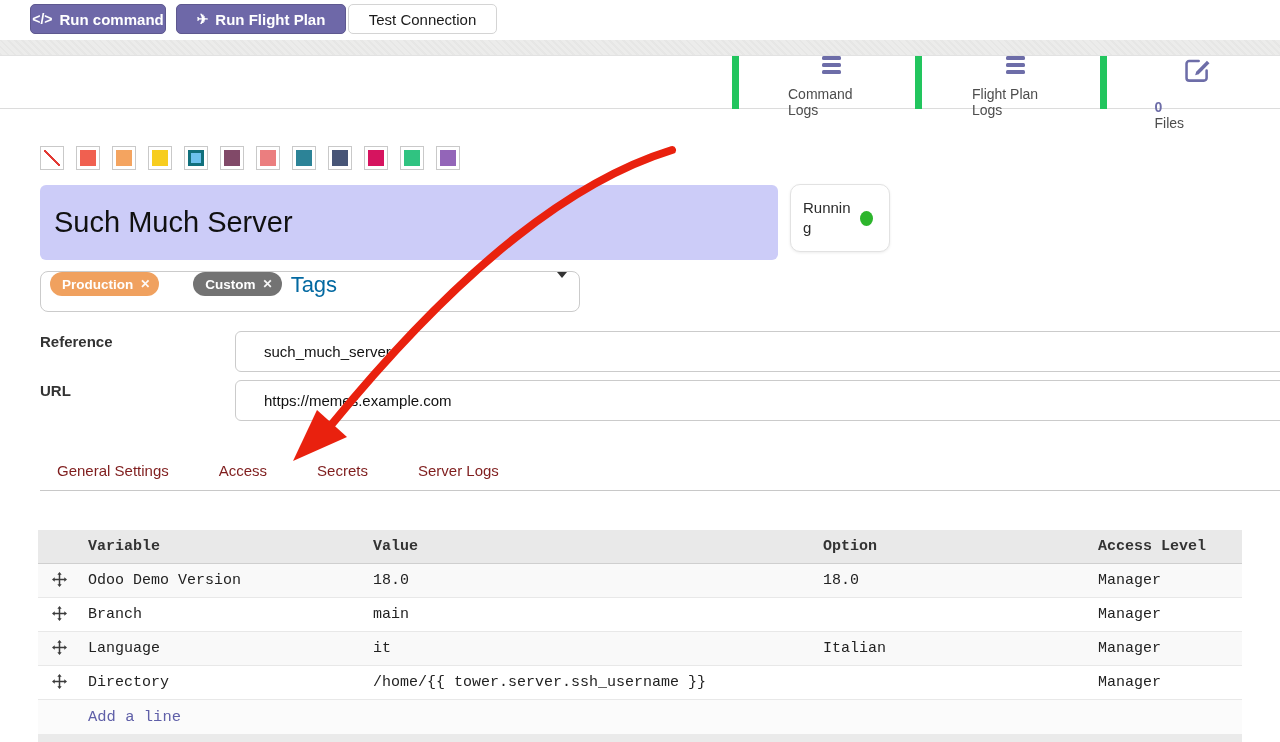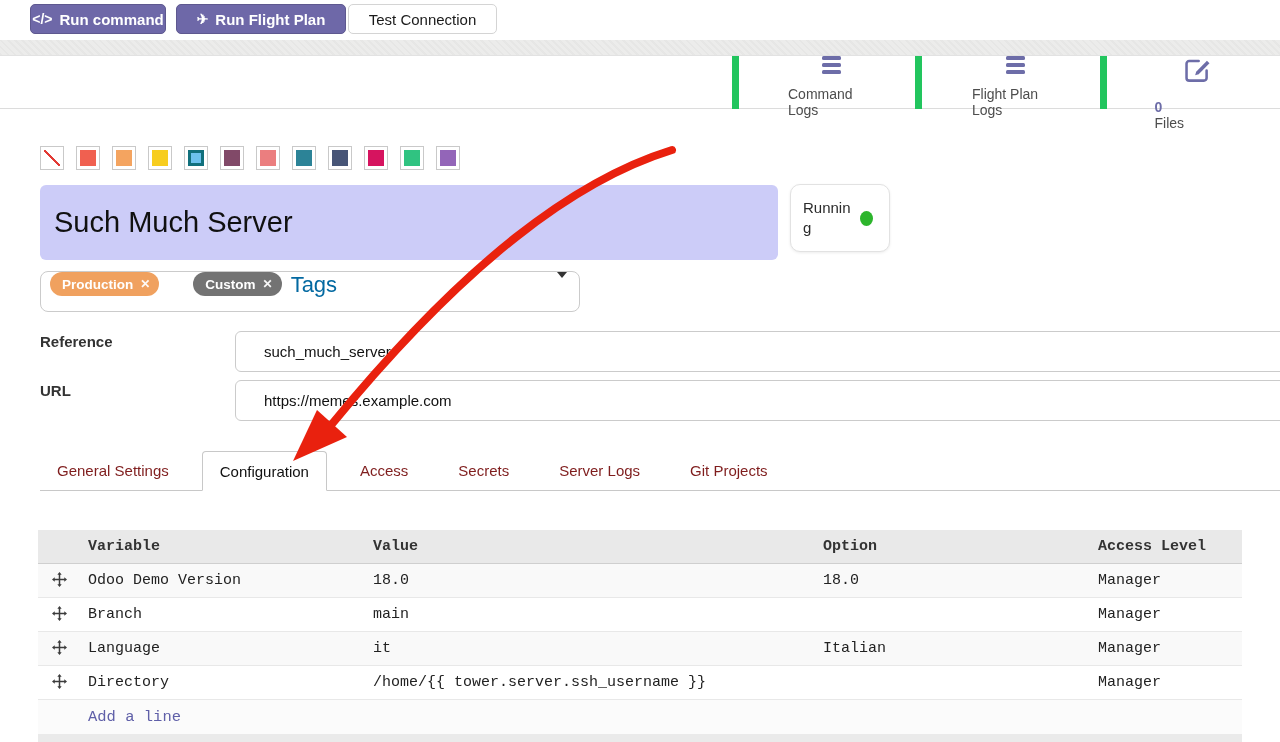--- a/index.html
+++ b/index.html
@@ -234,39 +234,33 @@
   <div class="field-label" id="label-reference">Reference</div>
   <input class="field-input" id="input-reference" value="such_much_server" style="">
   <div class="field-label" id="label-url">URL</div>
   <input class="field-input" id="input-url" value="https://memes.example.com" style="">
 
   <div class="tabs" id="tabs">
     <div class="tab">
       <span>General Settings</span>
     </div>
 
-    <div class="tab active">
-      <span>Configuration</span>
-    </div>
 
     <div class="tab">
       <span>Access</span>
     </div>
 
     <div class="tab">
       <span>Secrets</span>
     </div>
 
     <div class="tab">
       <span>Server Logs</span>
     </div>
 
-    <div class="tab">
-      <span>Git Projects</span>
-    </div>
   </div>
 
   <div class="cfg-table-wrap">
     <table class="cfg">
       <colgroup>
         <col style="width:42px">
           <col style="width:285px">
           <col style="width:450px">
           <col style="width:275px">
           <col style="width:152px">

